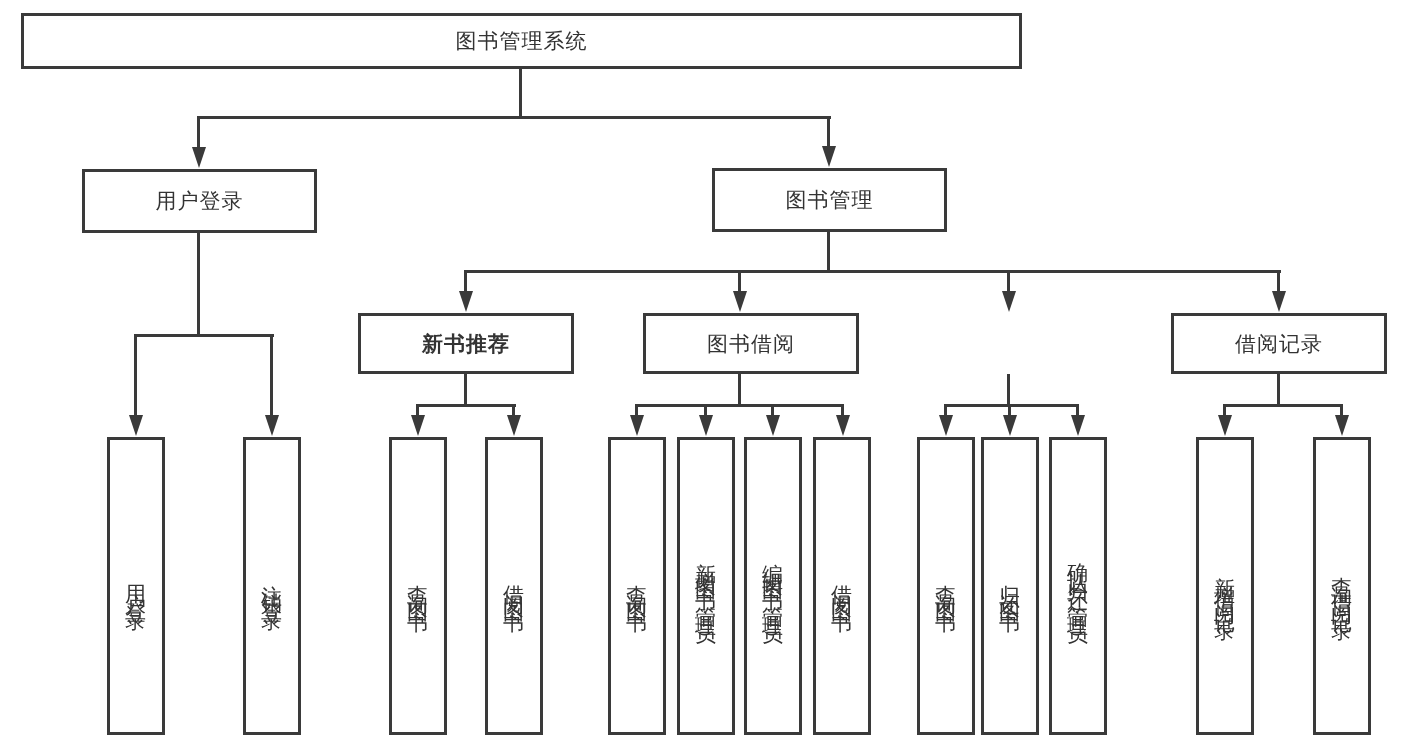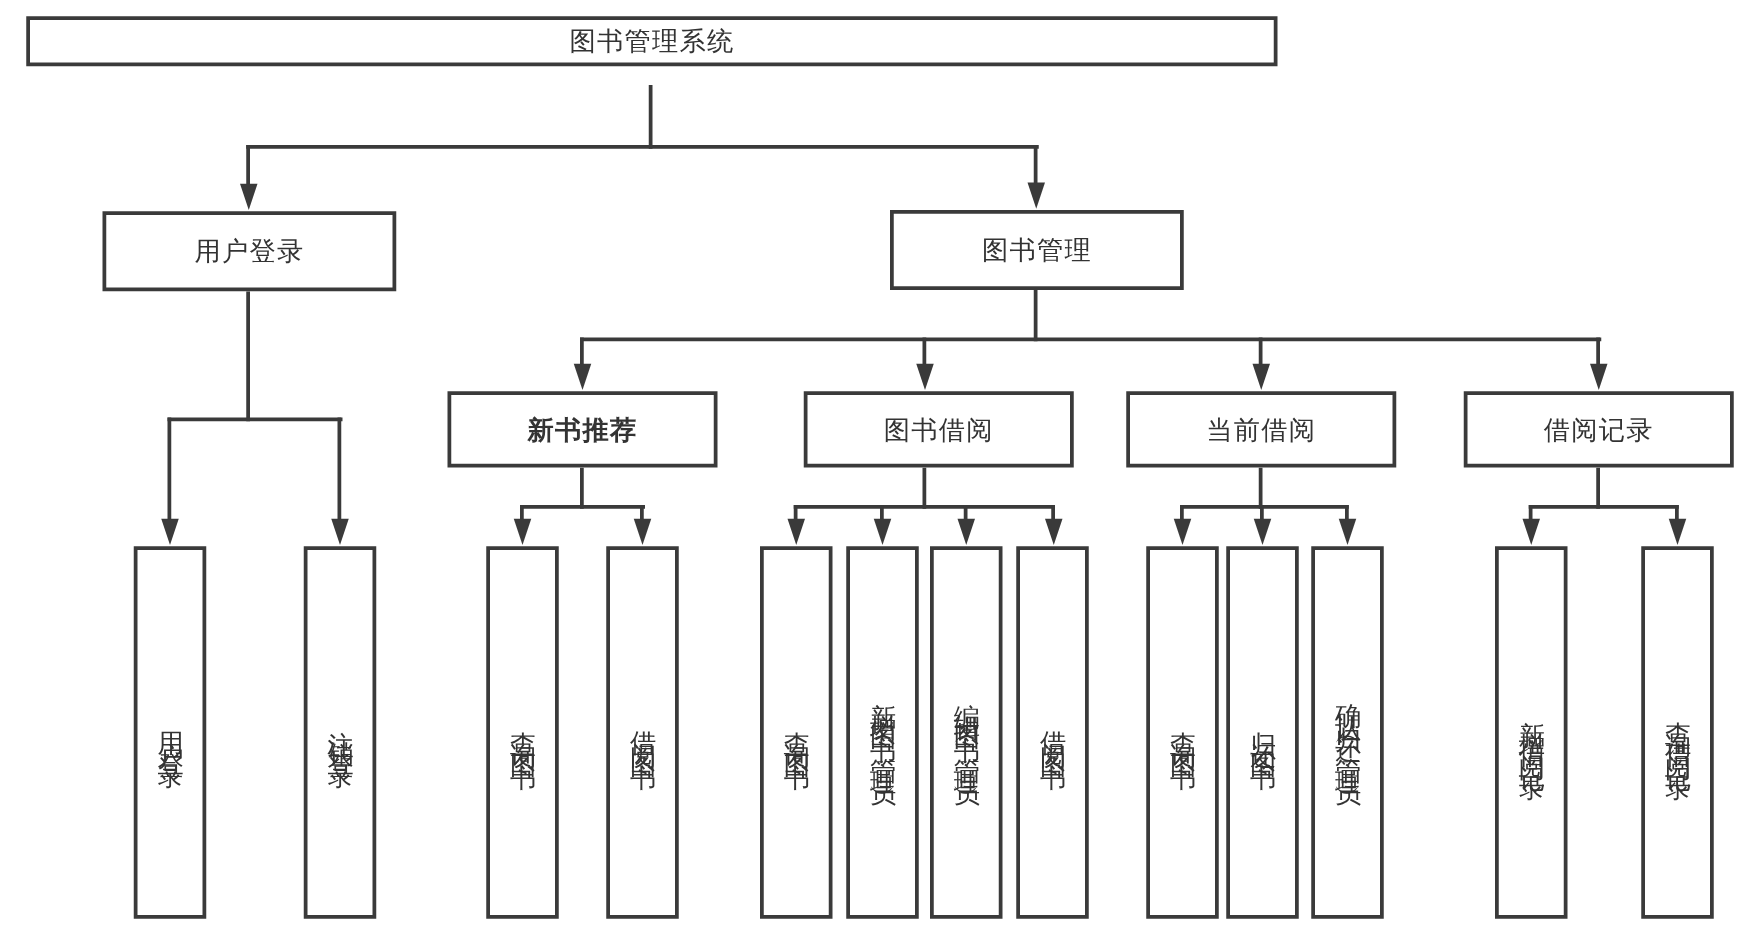--- a/index.html
+++ b/index.html
@@ -88,39 +88,36 @@
   <div class="arr" style="left:1003px; top:415px;"></div>
   <div class="arr" style="left:1071px; top:415px;"></div>
 
   <div class="vl" style="left:1277px; top:374px; height:33px;"></div>
   <div class="hl" style="left:1223px; top:404px; width:120px;"></div>
   <div class="vl" style="left:1223px; top:404px; height:14px;"></div>
   <div class="vl" style="left:1340px; top:404px; height:14px;"></div>
   <div class="arr" style="left:1218px; top:415px;"></div>
   <div class="arr" style="left:1335px; top:415px;"></div>
 
-  <div class="hbox" style="left:21px; top:13px; width:1001px; height:40px;">
+  <div class="hbox" style="left:21px; top:13px; width:1001px; height:56px;">
     <span>图书管理系统</span>
   </div>
 
   <div class="hbox" style="left:82px; top:169px; width:235px; height:64px;">
     <span>用户登录</span>
   </div>
   <div class="hbox" style="left:712px; top:168px; width:235px; height:64px;">
     <span>图书管理</span>
   </div>
 
   <div class="hbox" style="left:358px; top:313px; width:216px; height:61px;font-weight:bold;">
     <span>新书推荐</span>
   </div>
   <div class="hbox" style="left:632px; top:313px; width:216px; height:61px;margin-left:11px;">
     <span>图书借阅</span>
-  </div>
-  <div class="hbox" style="left:901px; top:313px; width:216px; height:61px;">
-    <span>当前借阅</span>
   </div>
   <div class="hbox" style="left:1171px; top:313px; width:216px; height:61px;">
     <span>借阅记录</span>
   </div>
 
   <div class="vbox" style="left:107px; top:437px; width:58px; height:298px;">
     <span>用户登录</span>
   </div>
   <div class="vbox" style="left:243px; top:437px; width:58px; height:298px;">
     <span>注销登录</span>

